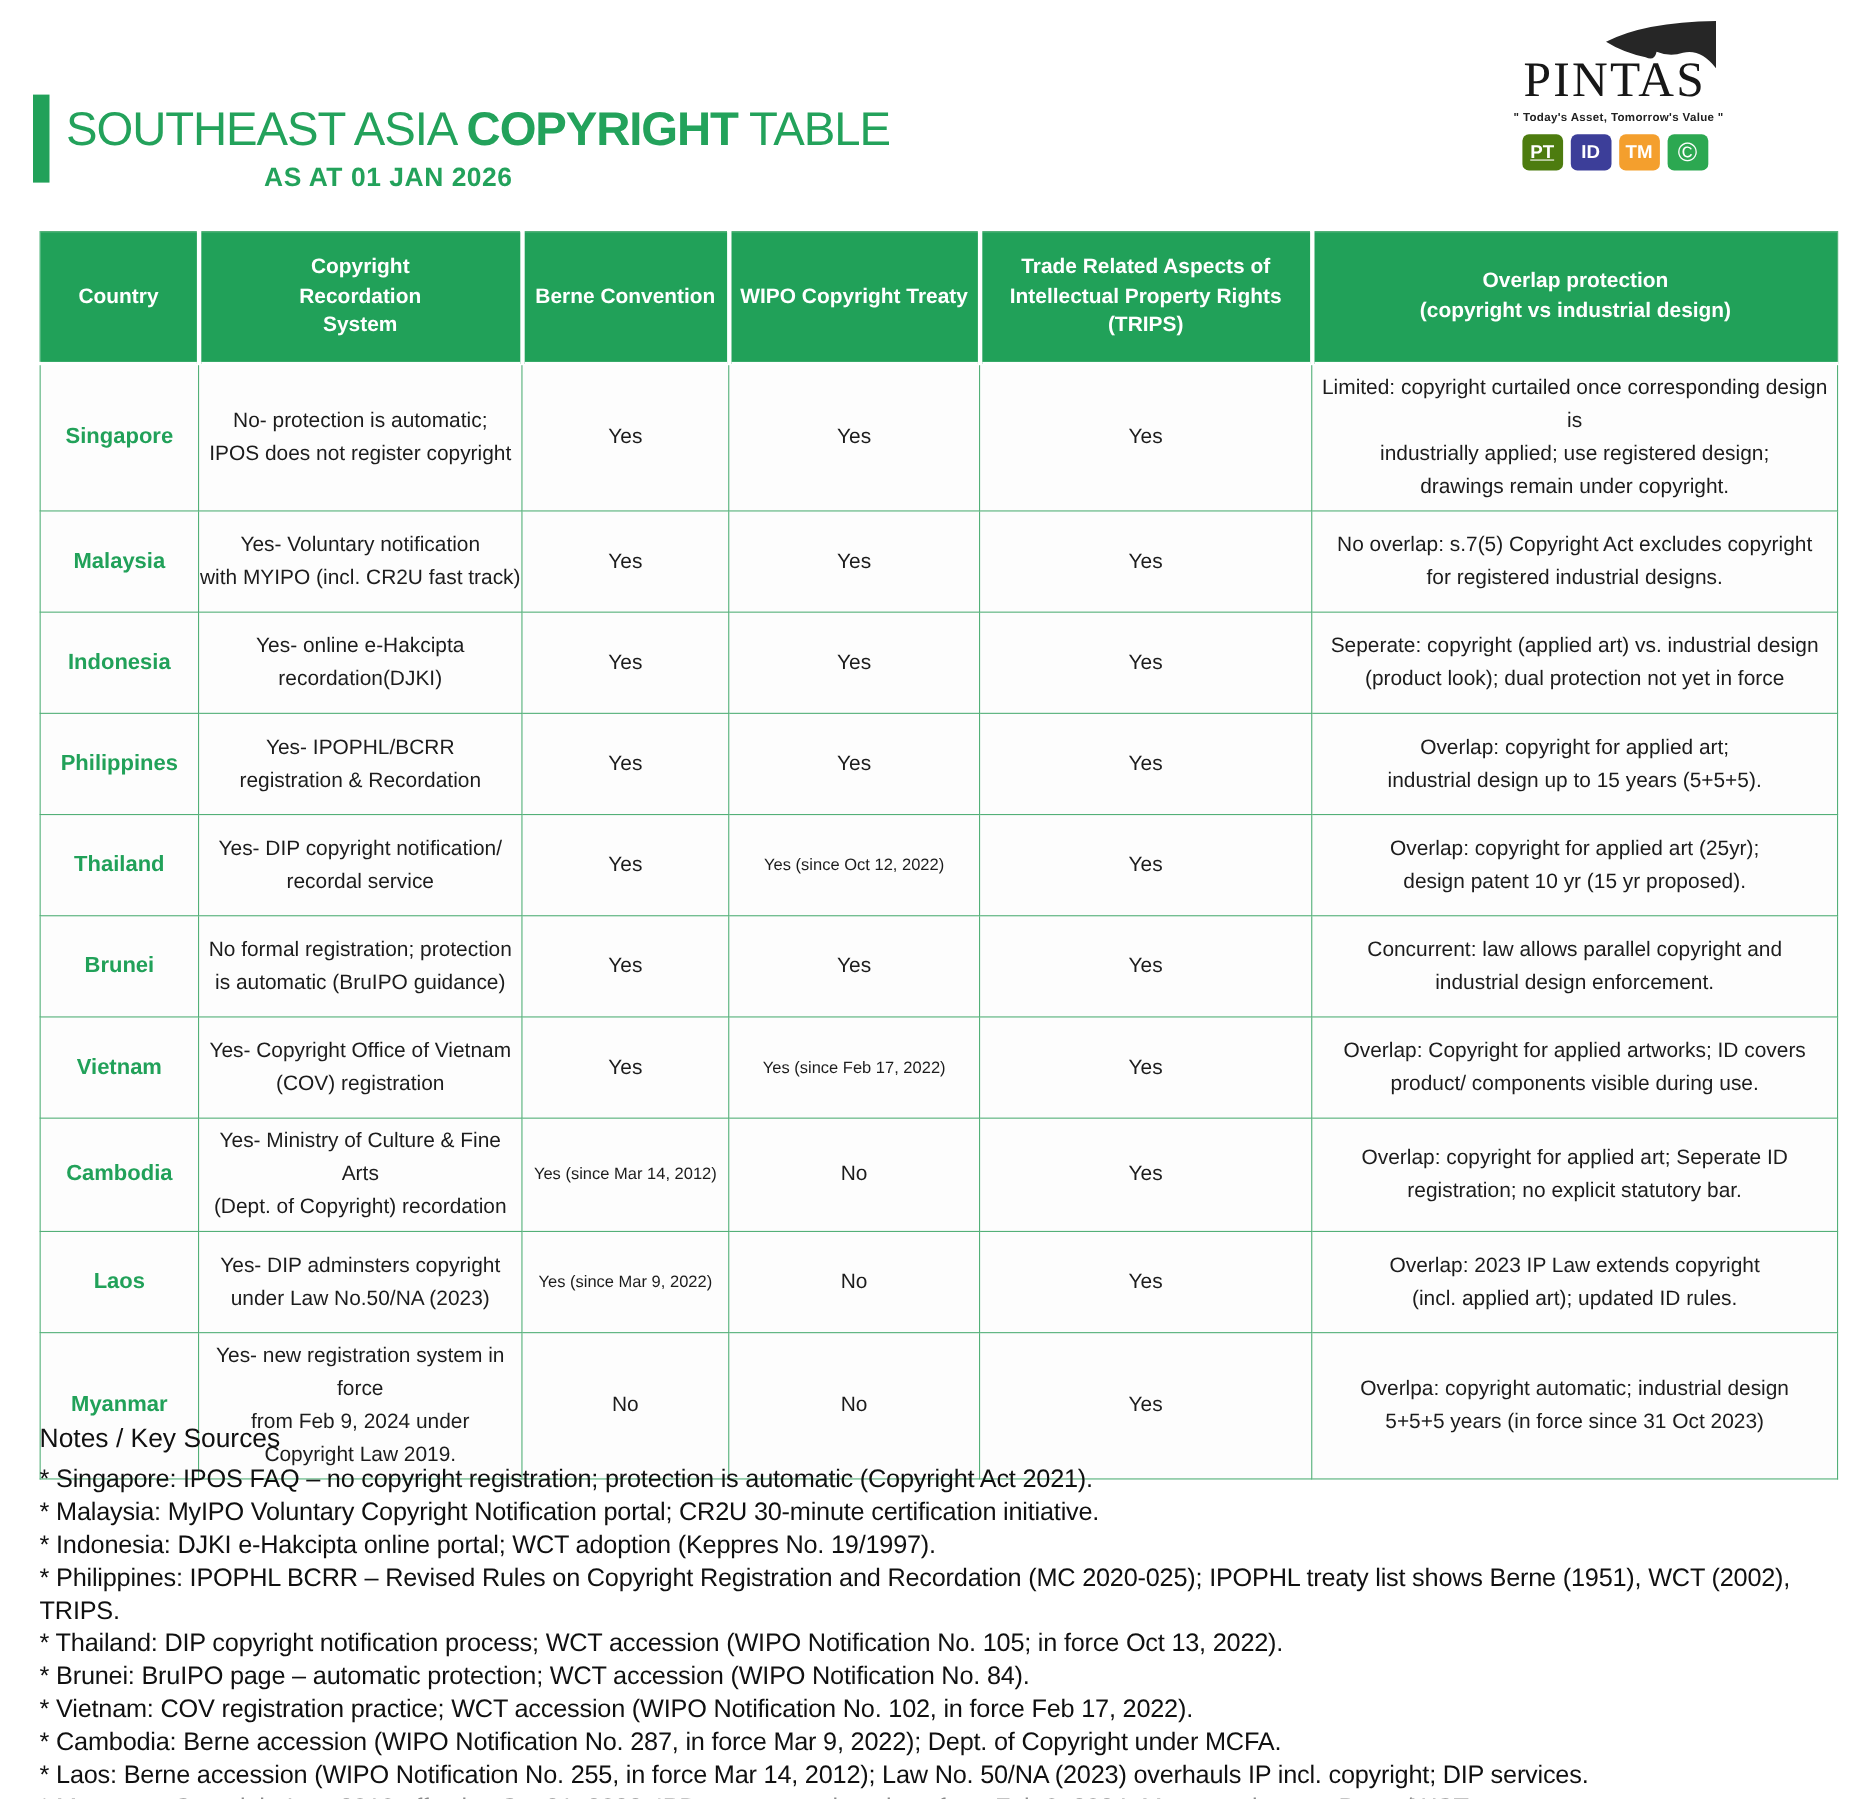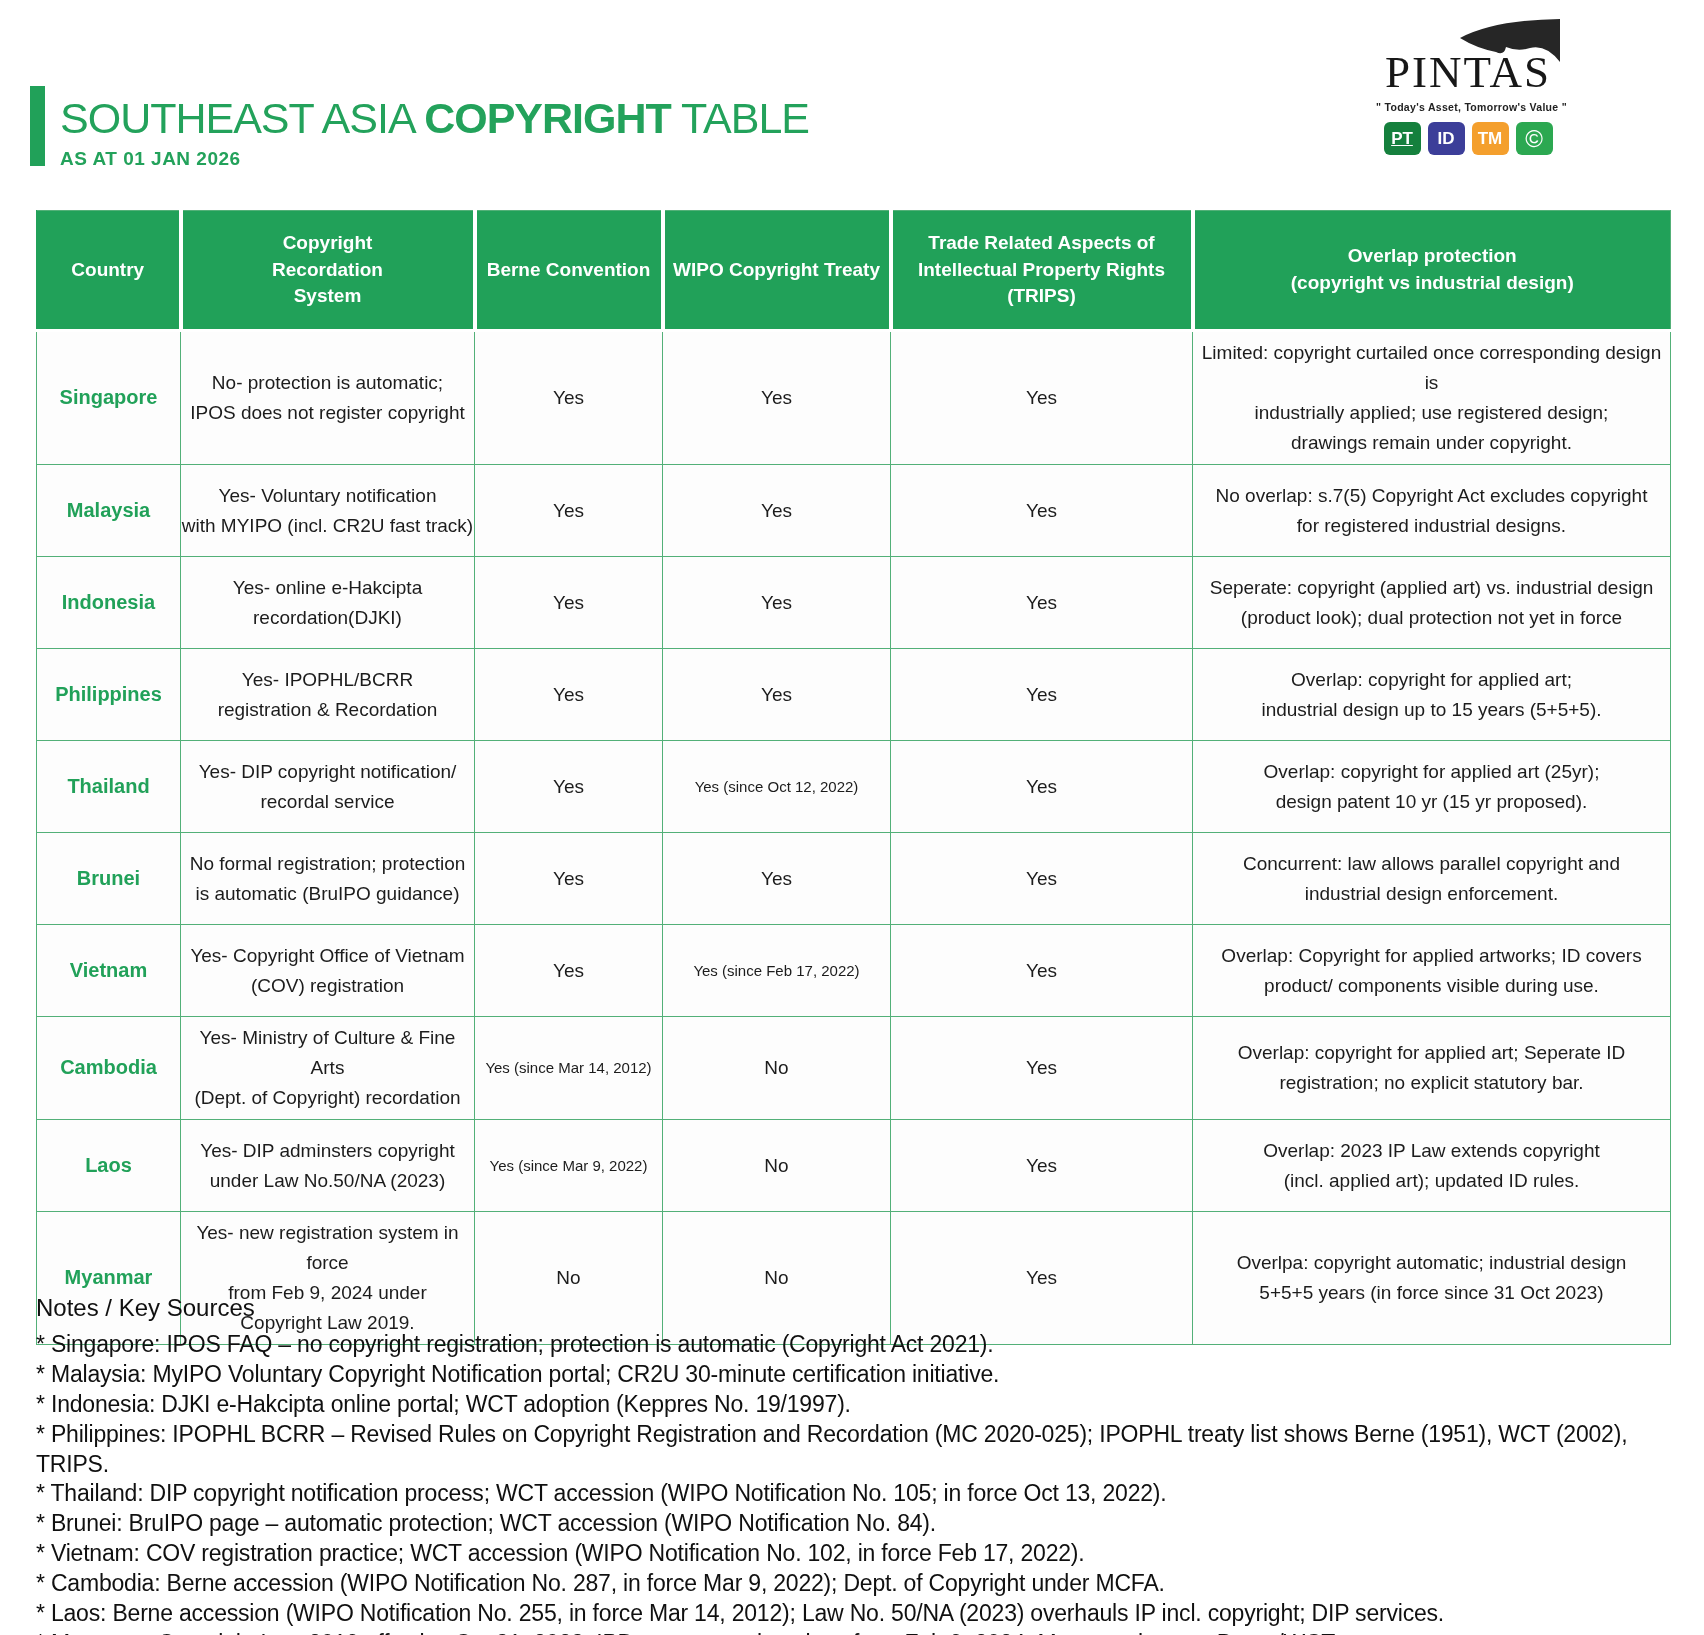--- a/index.html
+++ b/index.html
@@ -10,22 +10,22 @@
 
   
   .header{position:absolute;top:0;left:0;width:1704px;height:210px;padding-left:12px;}
   .accent-bar{position:absolute;left:30px;top:86px;width:15px;height:80px;background:#21a159;}
   .title{
     position:absolute;left:60px;top:94px;color:#23a25b;font-size:43px;
     letter-spacing:-1px;white-space:nowrap;font-weight:400;
   }
   .title .bold{font-weight:700;}
   .subtitle{
-    position:absolute;left:60px;top:148px;width:586px;text-align:left;
-    color:#23a25b;font-size:19px;font-weight:700;letter-spacing:0.5px;
+    position:absolute;left:60px;top:148px;width:586px;text-align:center;
+    color:#23a25b;font-size:24px;font-weight:700;letter-spacing:0.5px;
   }
 
   
   .logo{position:absolute;top:0;right:156px;width:184px;text-align:center;}
   .swoosh{position:absolute;top:18px;right:-2px;width:104px;height:46px;}
   .logo-word{
     margin-top:50px;font-family:"Liberation Serif", serif;font-size:45px;
     color:#171717;letter-spacing:2px;font-weight:400;line-height:1;
   }
   .logo-tagline{margin-top:6px;font-size:10.5px;font-weight:700;letter-spacing:0.3px;color:#222;white-space:nowrap;}
@@ -66,21 +66,21 @@
   <div class="title"><span>SOUTHEAST ASIA </span><span class="bold">COPYRIGHT</span><span> TABLE</span></div>
   <div class="subtitle">AS AT 01 JAN 2026</div>
 
   <div class="logo">
     <svg class="swoosh" viewBox="0 0 104 46" xmlns="http://www.w3.org/2000/svg">
       <path d="M2 20 Q 36 2 102 1 L102 44 Q 88 26 72 30 Q 60 34 48 29 Q 46 38 38 34 Q 18 30 2 20 Z" fill="#262626"></path>
     </svg>
     <div class="logo-word">PINTAS</div>
     <div class="logo-tagline">" Today's Asset, Tomorrow's Value "</div>
     <div class="badges">
-        <span class="badge" style="background: #15803d; text-decoration: underline;">PT</span>
+        <span class="badge" style="background: #4d7c0f; text-decoration: underline;">PT</span>
         <span class="badge" style="background: rgb(60, 62, 153);">ID</span>
         <span class="badge" style="background: rgb(244, 159, 45);">TM</span>
         <span class="badge glyph" style="background: rgb(44, 168, 81);">©</span>
       </div>
   </div>
 </div>
 
 <div class="table-wrap">
   <table>
     <colgroup>

